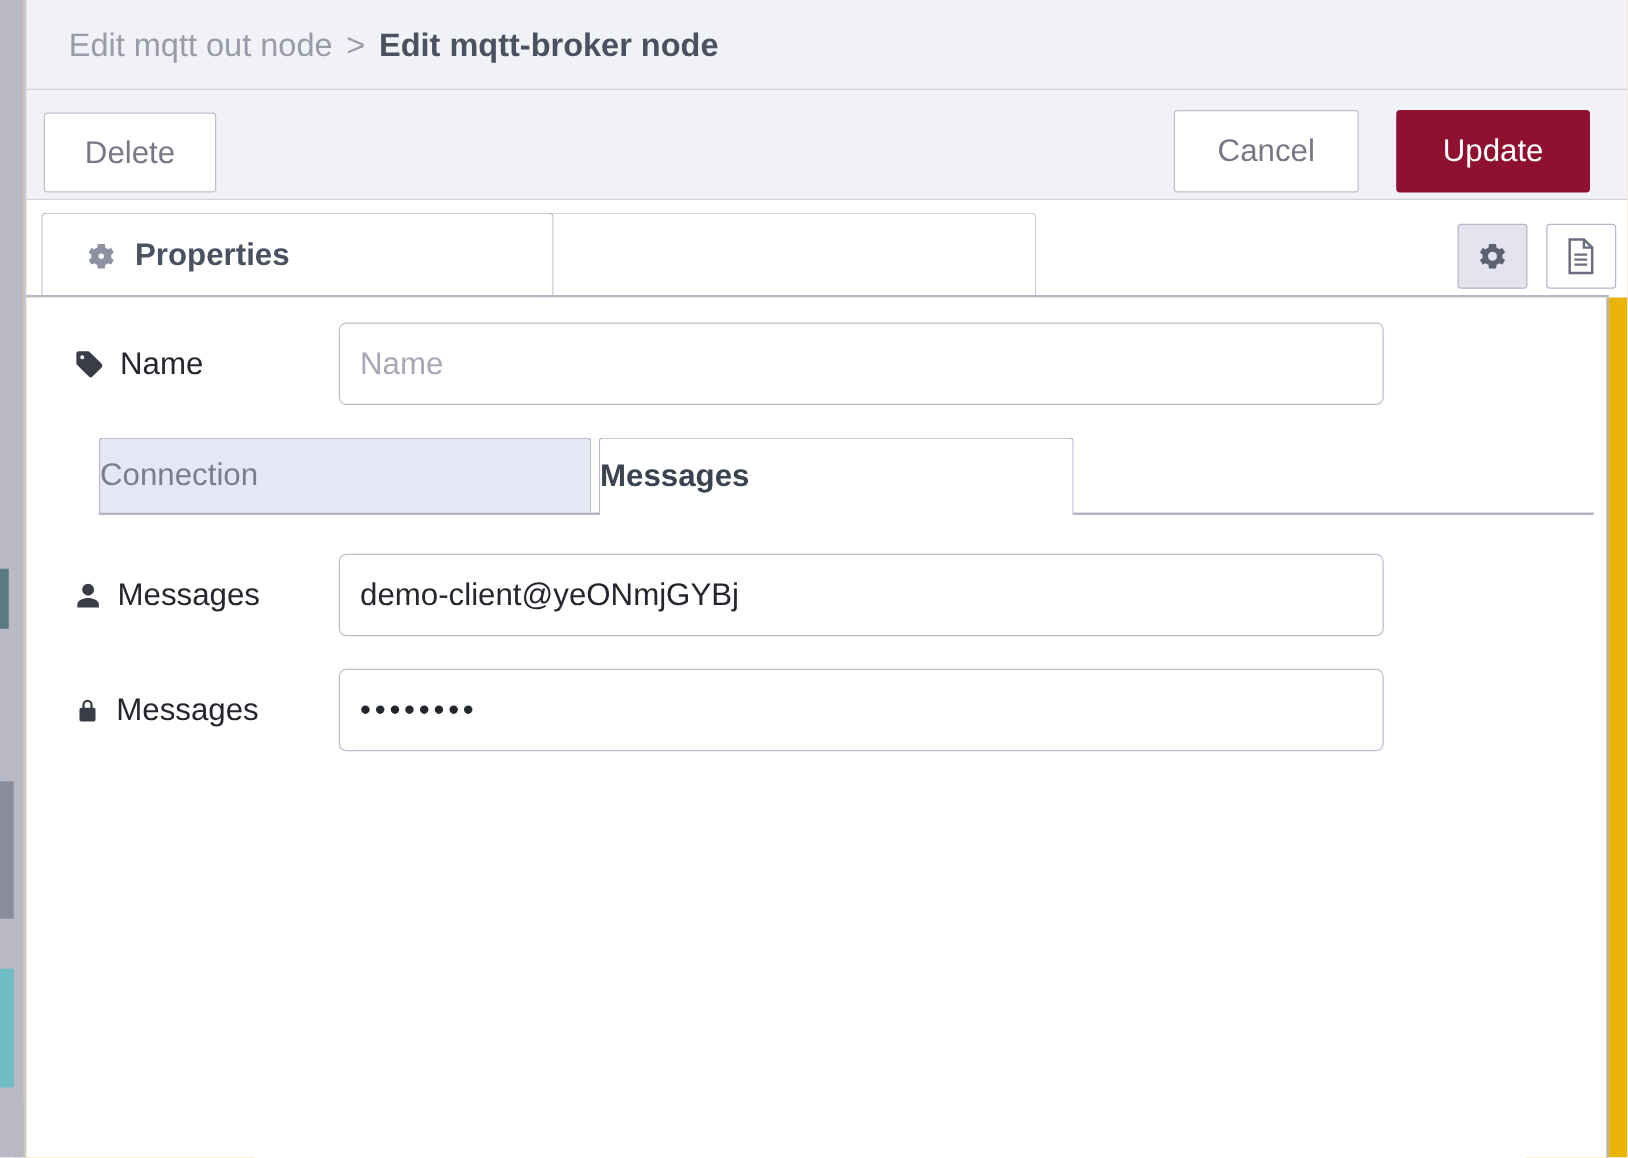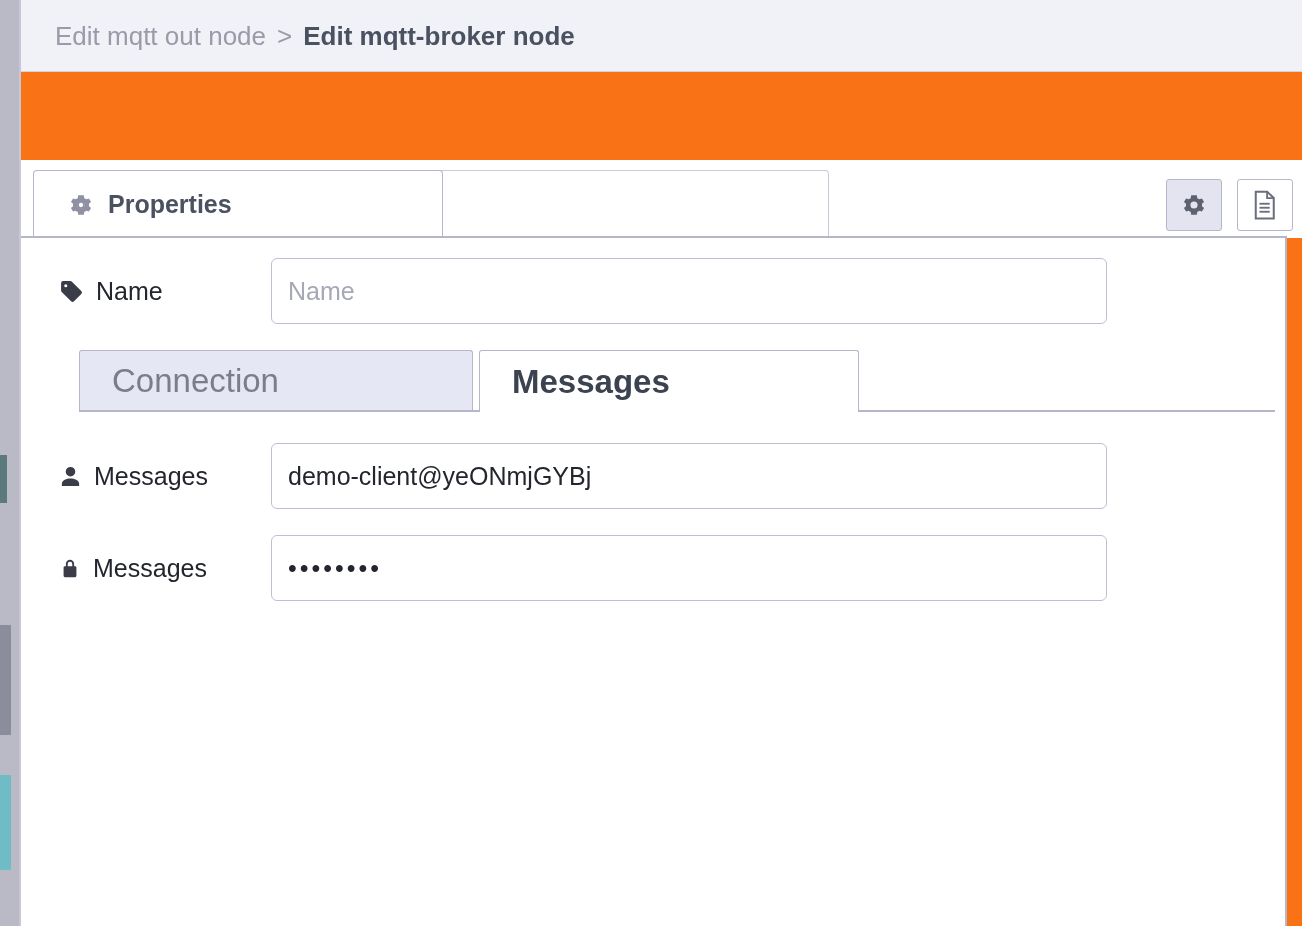--- a/index.html
+++ b/index.html
@@ -47,21 +47,21 @@
     background: #b9bac6;
     border-radius: 3px;
   }
 
   
   .dialog {
     position: absolute;
     left: 19px; top: 0;
     width: 1283px;
     height: 926px;
-    background: #f97316;
+    background: #eab308;
     box-sizing: border-box;
   }
 
   
   .tray-rule-left {
     position: absolute;
     left: 0; top: 0;
     width: 2px; height: 926px;
     background: #c7c8d6;
   }
@@ -269,22 +269,21 @@
     width: 1196px; height: 2px;
     background: #b5b7c8;
   }
   .subtab {
     position: absolute;
     top: 0;
     height: 60px;
     box-sizing: border-box;
     display: flex;
     align-items: center;
-    padding-left: 32px;
-    font-size: 33px;
+    font-size: 25px;
     cursor: pointer;
     border: 1px solid #b5b7c8;
     border-bottom: none;
     border-radius: 3px 3px 0 0;
   }
   .subtab-inactive {
     background: #e6e7f4;
     color: #7b7d8d;
   }
   .subtab-active {
@@ -316,20 +315,25 @@
   <div class="tray-rule-right"></div>
 
   <div class="tray-header">
     <div class="breadcrumb">
       <span class="crumb-parent">Edit mqtt out node</span>
       <span class="crumb-sep">&gt;</span>
       <span class="crumb-active">Edit mqtt-broker node</span>
     </div>
   </div>
 
+  <div class="tray-toolbar">
+    <div class="btn btn-delete">Delete</div>
+    <div class="btn btn-cancel">Cancel</div>
+    <div class="btn btn-update">Update</div>
+  </div>
 
   <div class="tabbar">
     <div class="tab-blank"></div>
 
     <div class="tab-properties">
       <span>
         <svg width="26" height="26" viewBox="0 0 24 24" aria-hidden="true">
           <path fill="#8f91a3" d="M12 8.4a3.6 3.6 0 1 0 0 7.2 3.6 3.6 0 0 0 0-7.2zm0 5.6a2 2 0 1 1 0-4 2 2 0 0 1 0 4z"></path>
           <path fill="#8f91a3" d="M20.6 13.3l-.1-.6.1-.6 1.6-1.3-1.3-2.2-2 .6a6.8 6.8 0 0 0-1-.6L17.5 6h-2.6l-.5 2a6.8 6.8 0 0 0-1 .6l-2-.6L10 10.2l1.6 1.3-.1.6.1.6L10 14l1.3 2.2 2-.6c.3.2.7.4 1 .6l.5 2h2.6l.4-2c.4-.2.7-.4 1-.6l2 .6 1.3-2.2-1.5-1.3z" transform="translate(-4.2 -1.6) scale(1.35)" opacity="0"></path>
           <path fill="#8f91a3" d="M19.4 12c0-.4 0-.8-.1-1.2l2-1.5-2-3.4-2.3.9c-.6-.5-1.3-.9-2-1.1L14.6 3H9.4l-.4 2.7c-.7.2-1.4.6-2 1.1l-2.3-.9-2 3.4 2 1.5c-.1.4-.1.8-.1 1.2s0 .8.1 1.2l-2 1.5 2 3.4 2.3-.9c.6.5 1.3.9 2 1.1l.4 2.7h5.2l.4-2.7c.7-.2 1.4-.6 2-1.1l2.3.9 2-3.4-2-1.5c.1-.4.1-.8.1-1.2zm-7.4 3.3a3.3 3.3 0 1 1 0-6.6 3.3 3.3 0 0 1 0 6.6z"></path>

